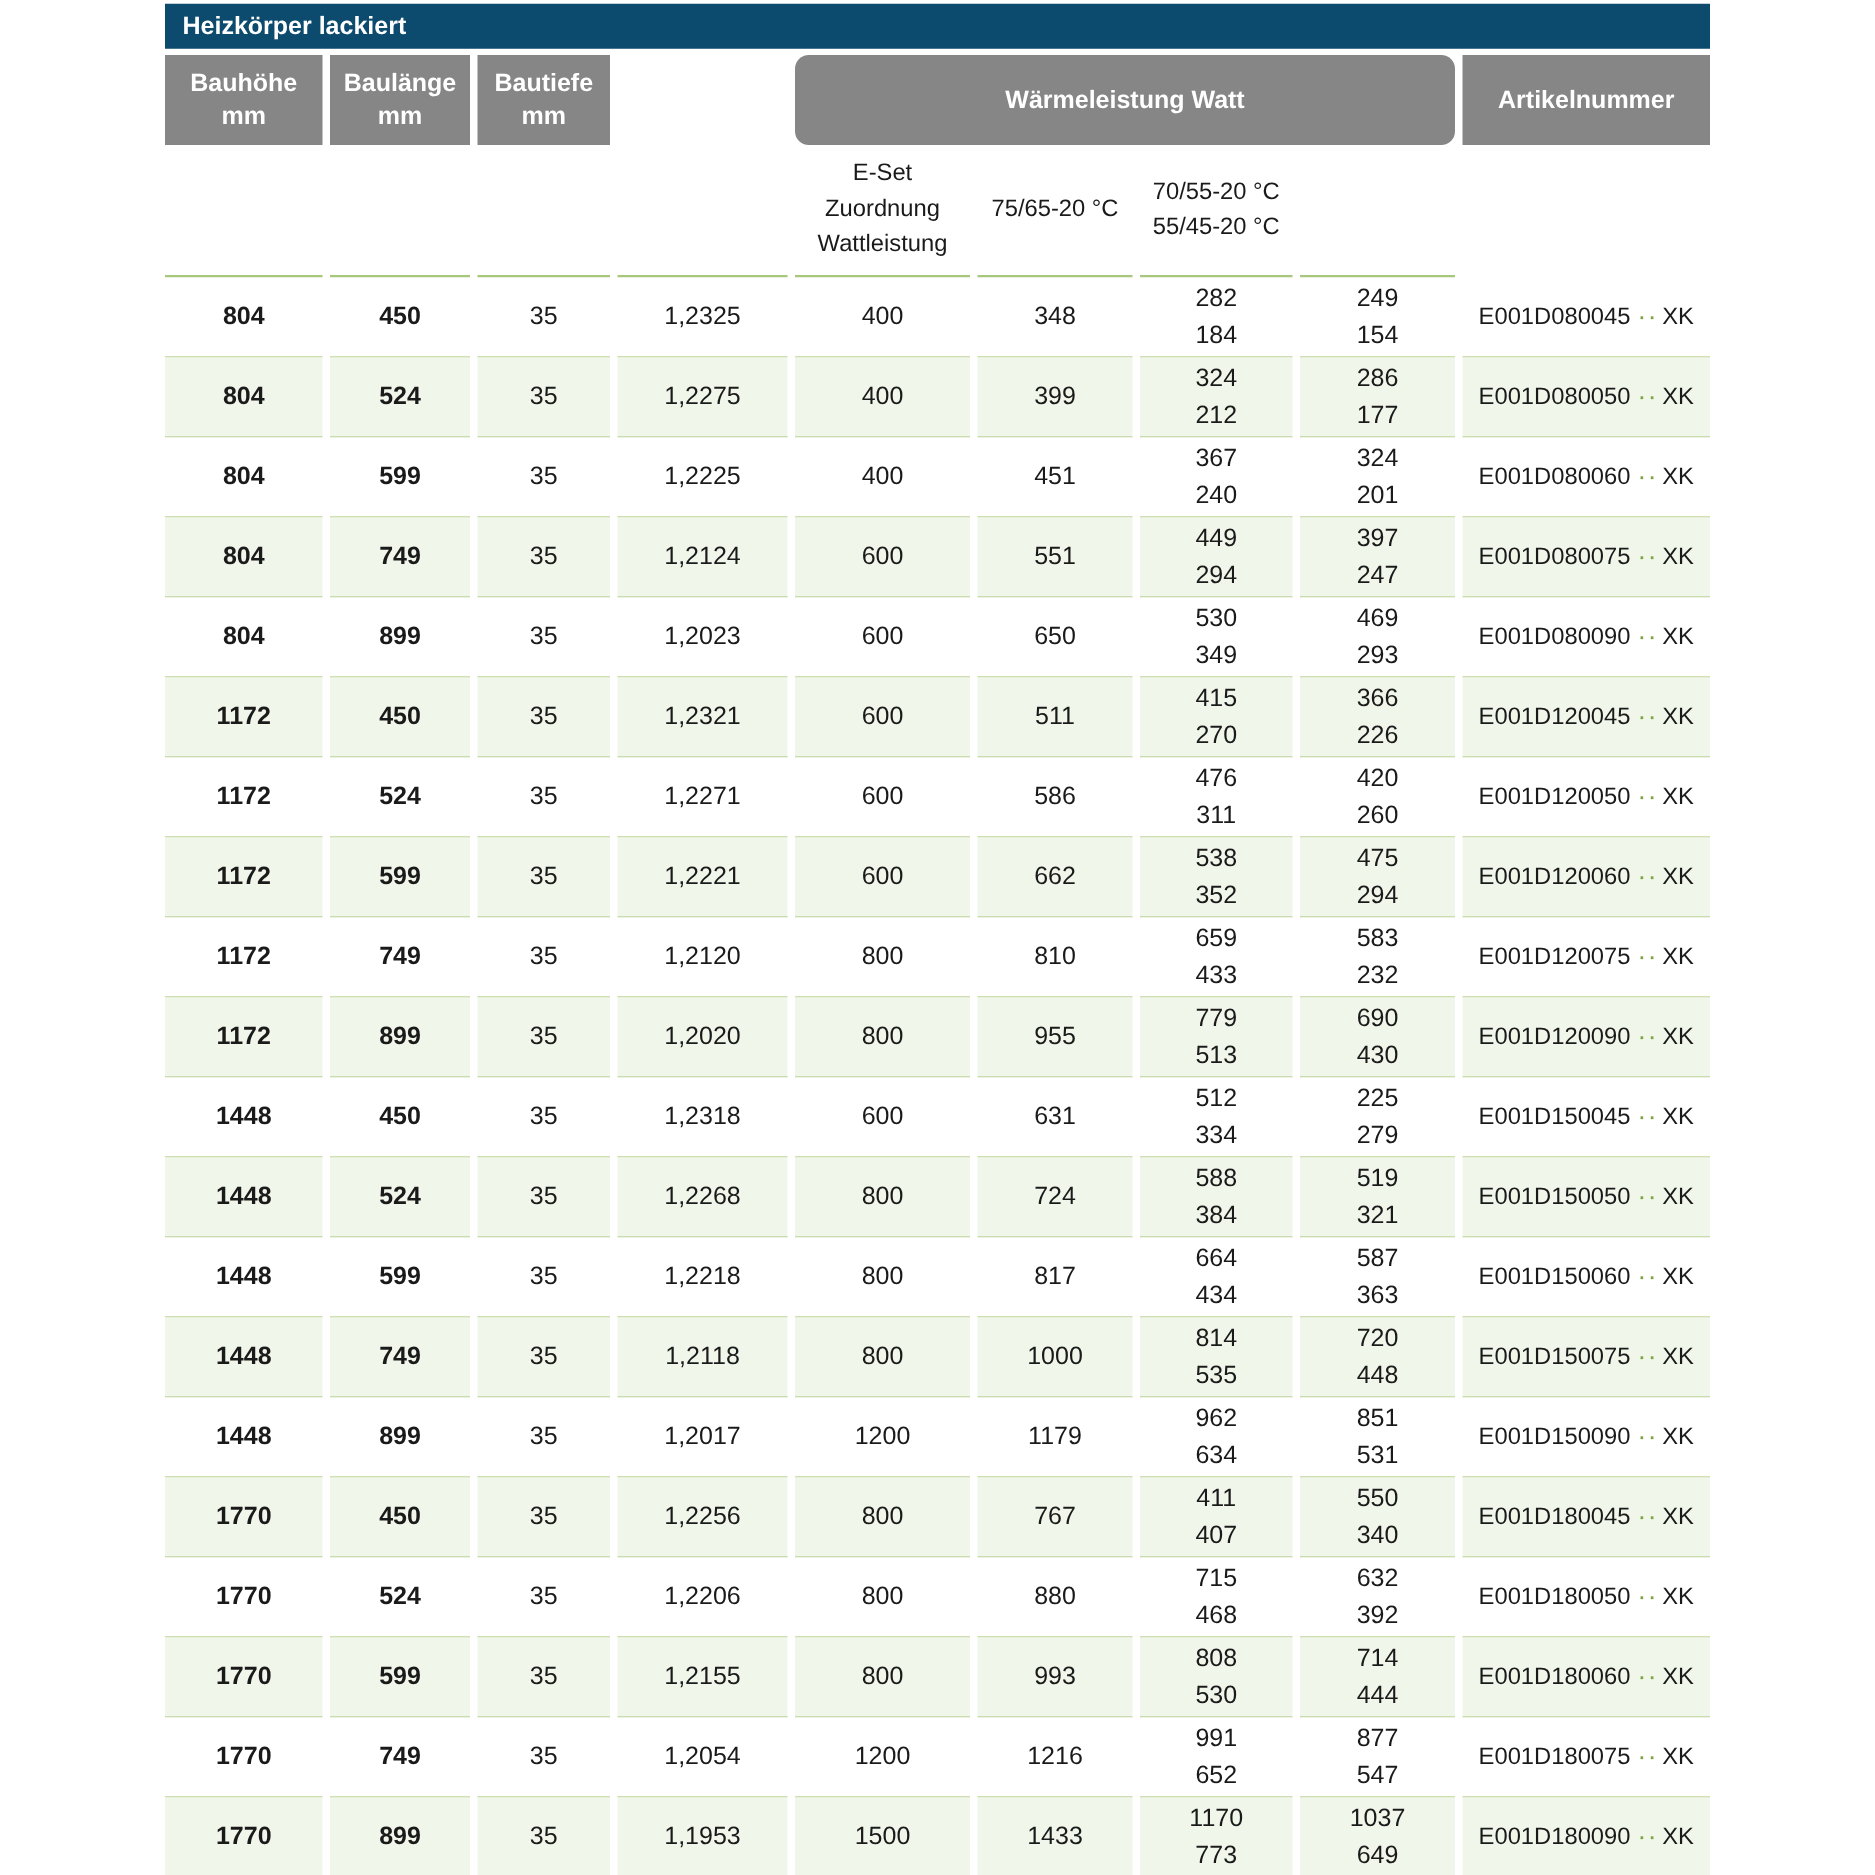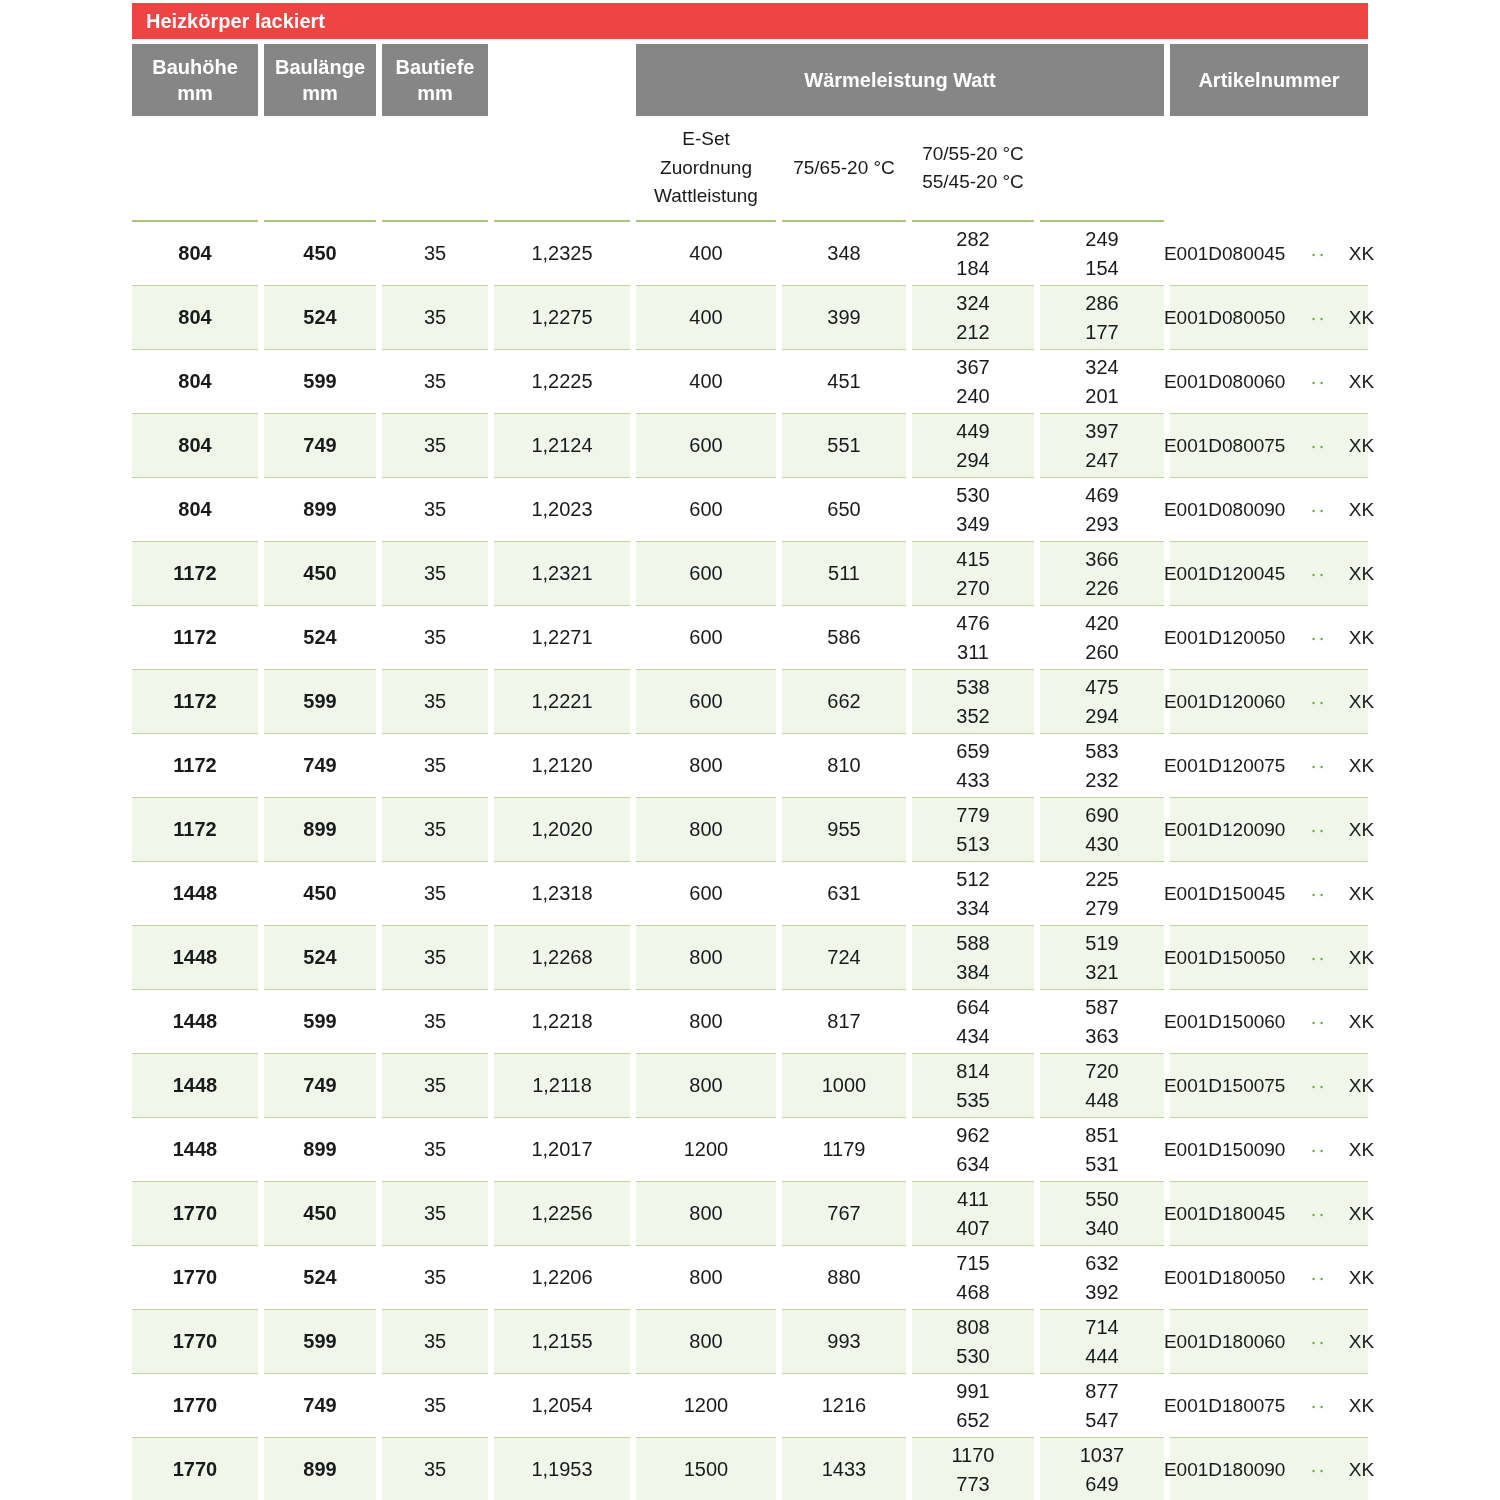--- a/index.html
+++ b/index.html
@@ -7,21 +7,21 @@
   body {
     width: 1500px; height: 1500px;
     font-family: "Liberation Sans", sans-serif;
     color: #1a1a1a;
     overflow: hidden;
   }
   .page { padding: 3px 132px 0 132px; }
 
   .title-bar {
     height: 36px;
-    background: #ef4444;
+    background: #0c4a6e;
     color: #ffffff;
     font-weight: bold;
     font-size: 20px;
     line-height: 36px;
     padding-left: 14px;
     margin-bottom: 5px;
   }
 
   .grid {
     display: grid;
@@ -33,21 +33,21 @@
     background: #868686;
     color: #ffffff;
     font-weight: bold;
     font-size: 20px;
     height: 72px;
     display: flex; align-items: center; justify-content: center;
     text-align: center;
     white-space: pre-line;
     line-height: 1.3;
   }
-  .hgroup { grid-column: 5 / span 4; }
+  .hgroup { grid-column: 5 / span 4; border-radius: 11px; }
 
   .subcell {
     height: 106px;
     display: flex; align-items: center; justify-content: center;
     text-align: center;
     white-space: pre-line;
     font-size: 19px;
     line-height: 1.5;
     border-bottom: 2px solid #a6c77c;
     background: #ffffff;
@@ -58,21 +58,21 @@
     display: flex; align-items: center; justify-content: center;
     text-align: center;
     font-size: 20px;
     white-space: pre-line;
     line-height: 1.45;
     border-bottom: 1px solid #bdd49b;
     background: #ffffff;
   }
   .cell.alt { background: #f1f6ea; }
   .bold { font-weight: bold; }
-  .col-artikel { font-size: 19px; gap: 19px; }
+  .col-artikel { font-size: 19px; }
 
   .dots {
     color: #79a540;
     font-size: 15px;
     font-weight: bold;
     letter-spacing: 4px;
     margin: 0 2px 0 7px;
     transform: translateY(1px);
   }
 </style>

